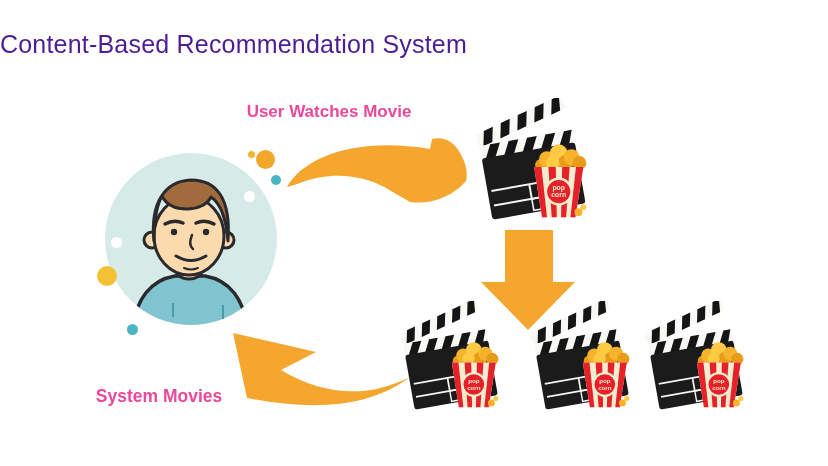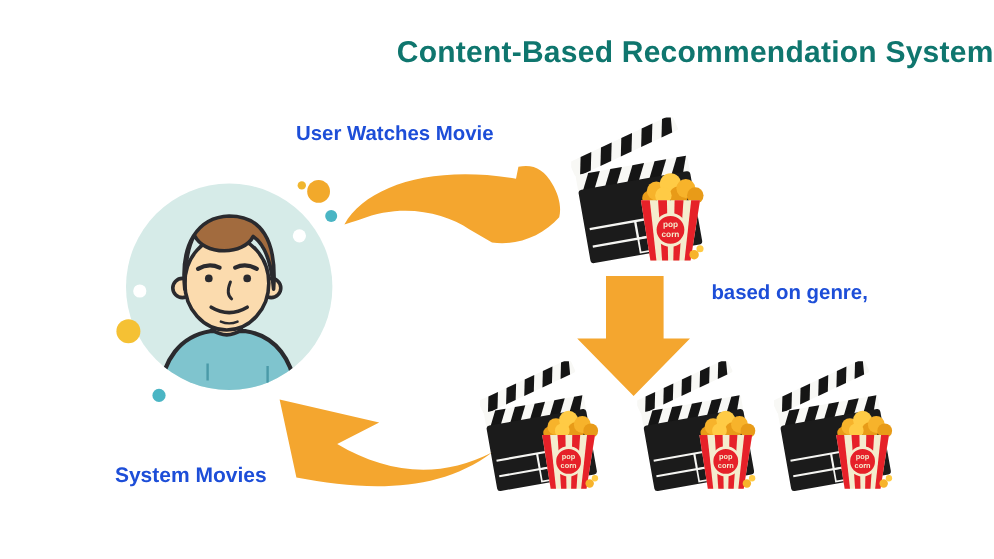--- a/index.html
+++ b/index.html
@@ -1,24 +1,24 @@
 <!DOCTYPE html>
 <html style="--arrow_orange: #f4a62f; --board_black: #1b1b1b; --popcorn_red: #e62129; --popcorn_cream: #f4ecce; --popcorn_yellow: #f7b32b; --avatar_bg: #d6ebe8; --teal_dot: #4ab5c4; --yellow_dot: #f2a92b; --text_dark: #1e1e1e;"><head>
 <meta charset="utf-8">
 <style>
   html,body { margin:0; padding:0; background:#ffffff; }
   .stage {
     position:relative; width:828px; height:466px; background:#ffffff;
     overflow:hidden; font-family:"Liberation Sans", sans-serif; color:#1e1e1e;
   }
   .title {
-    position:absolute; left:0; right:0; top:30px; text-align:right;
-    font-size:25px; font-weight:bold; letter-spacing:0.2px; color:#0f766e;
+    position:absolute; left:0; right:0; top:30px; text-align:left;
+    font-size:25px; font-weight:normal; letter-spacing:0.2px; color:#4c1d95;
   }
-  .label { position:absolute; font-weight:bold; color:#1d4ed8; text-align:center; }
+  .label { position:absolute; font-weight:bold; color:#ec4899; text-align:center; }
   .label-step1 { left:219px; top:102px; width:220px; font-size:17px; }
   .label-step2 { left:551px; top:231px; width:214px; font-size:17px; line-height:26px; }
   .label-step3 { left:76px;  top:384px; width:166px; font-size:17.5px; line-height:24px; }
   .abs { position:absolute; }
   .dot { position:absolute; border-radius:50%; z-index:5; }
   .avatar-circle {
     position:absolute; left:105px; top:153px; width:172px; height:172px;
     border-radius:50%; background:var(--avatar_bg,#d6ebe8); overflow:hidden; z-index:1;
   }
   .fill-orange { fill:var(--arrow_orange,#f4a62f); }
@@ -89,21 +89,20 @@
         </g>
       </g>
     </defs>
   </svg>
 
   <div class="title">Content-Based Recommendation System</div>
 
   <div class="label label-step1">User Watches Movie</div>
 
   <div class="label label-step2">
-    <div>based on genre,</div>
   </div>
 
   <div class="label label-step3">
     <div>System Movies</div>
   </div>
 
   <div class="avatar-circle">
     <svg width="172" height="172" viewBox="0 0 172 172">
       <path class="shirt" d="M28 178 C30 146 46 127 70 123 L100 123 C124 127 140 146 142 178 Z"></path>
       <path d="M68 150 L68 164" stroke="#4a9aa8" stroke-width="2"></path>

